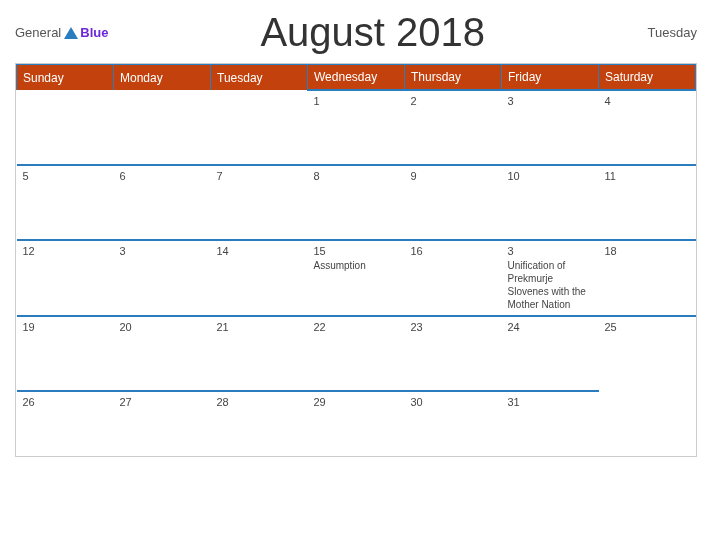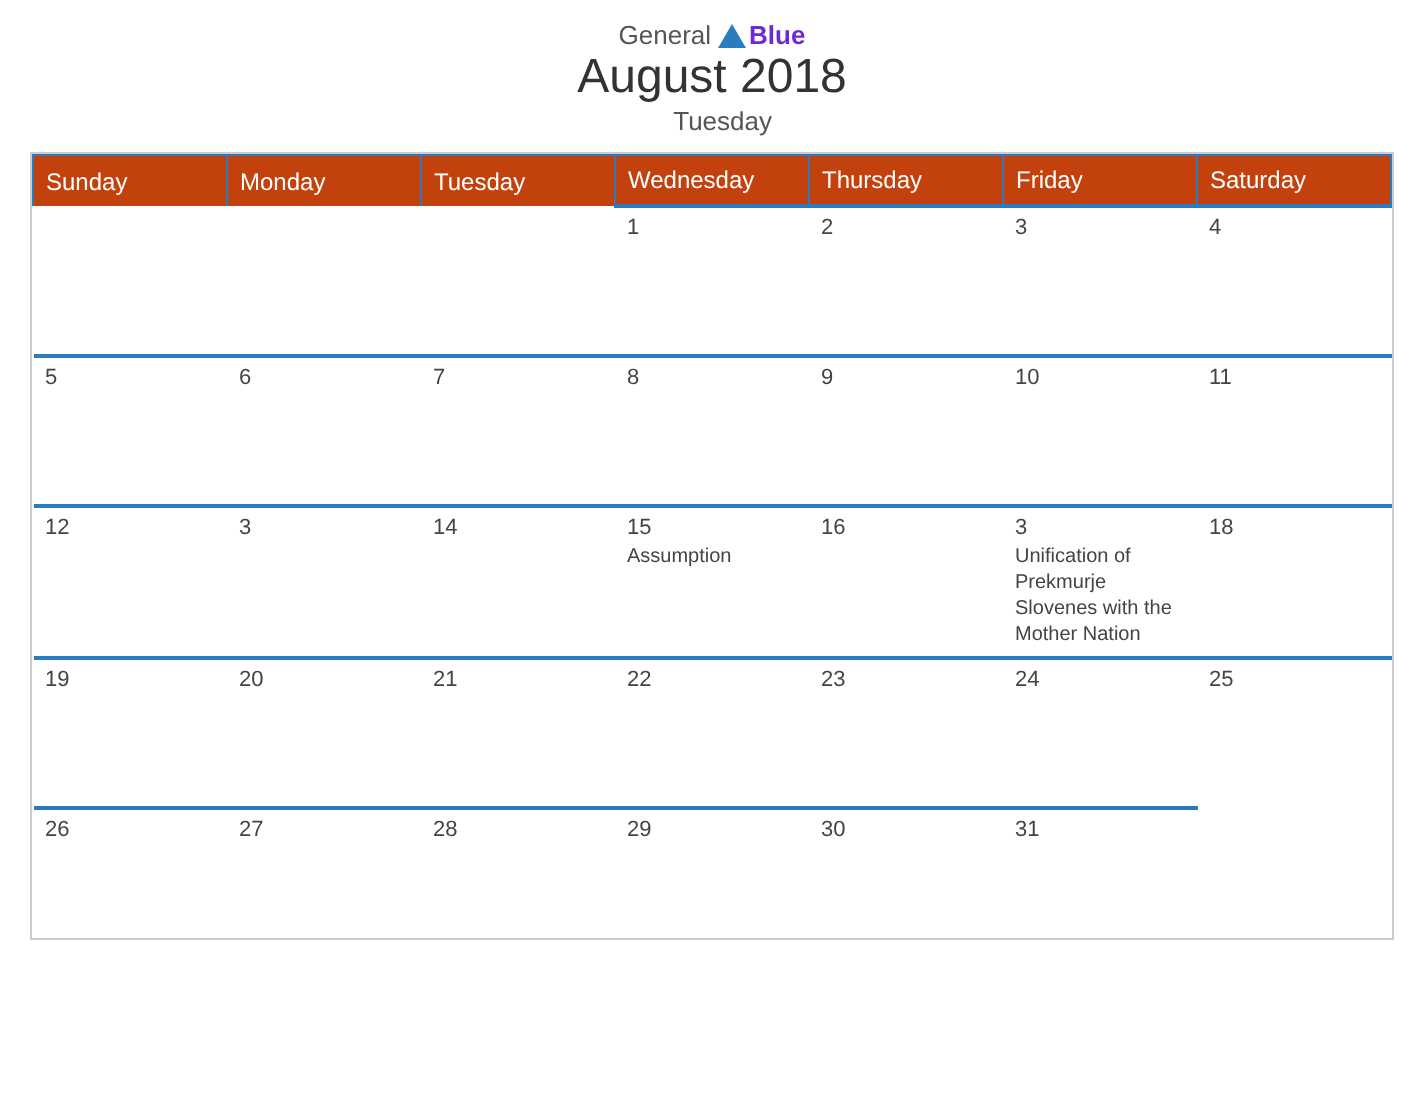--- a/index.html
+++ b/index.html
@@ -14,21 +14,20 @@
       width: 712px;
       height: 550px;
       padding: 10px 15px;
     }
     
     .header {
       display: flex;
       align-items: center;
       justify-content: space-between;
       margin-bottom: 8px;
-      flex-direction: column;
     }
     .logo {
       display: flex;
       align-items: center;
       gap: 2px;
     }
     .logo-text-general {
       font-size: 13px;
       color: #555;
       font-weight: normal;
@@ -40,21 +39,21 @@
     }
     .logo-triangle {
       width: 0;
       height: 0;
       border-left: 7px solid transparent;
       border-right: 7px solid transparent;
       border-bottom: 12px solid #2b7bbf;
       margin-left: 1px;
     }
     .month-title {
-      font-size: 24px;
+      font-size: 40px;
       font-weight: normal;
       color: #333;
       text-align: center;
       flex: 1;
     }
     .country-name {
       font-size: 13px;
       color: #555;
       min-width: 60px;
       text-align: right;

